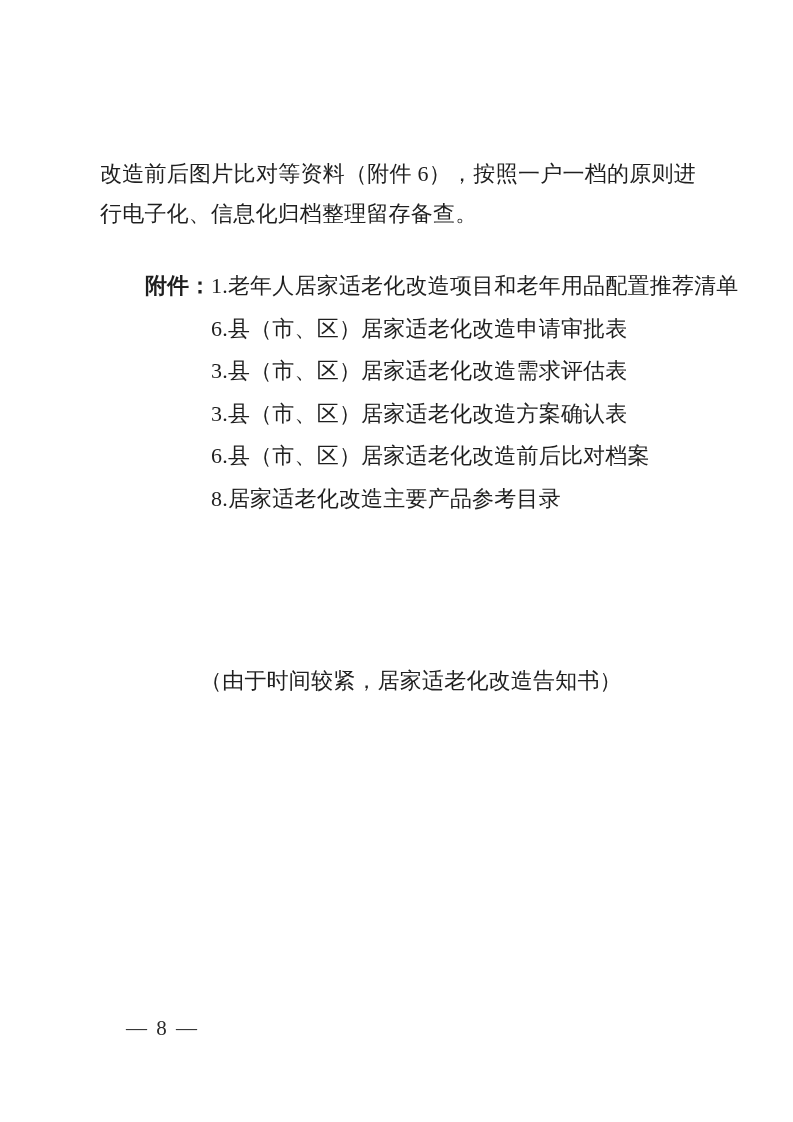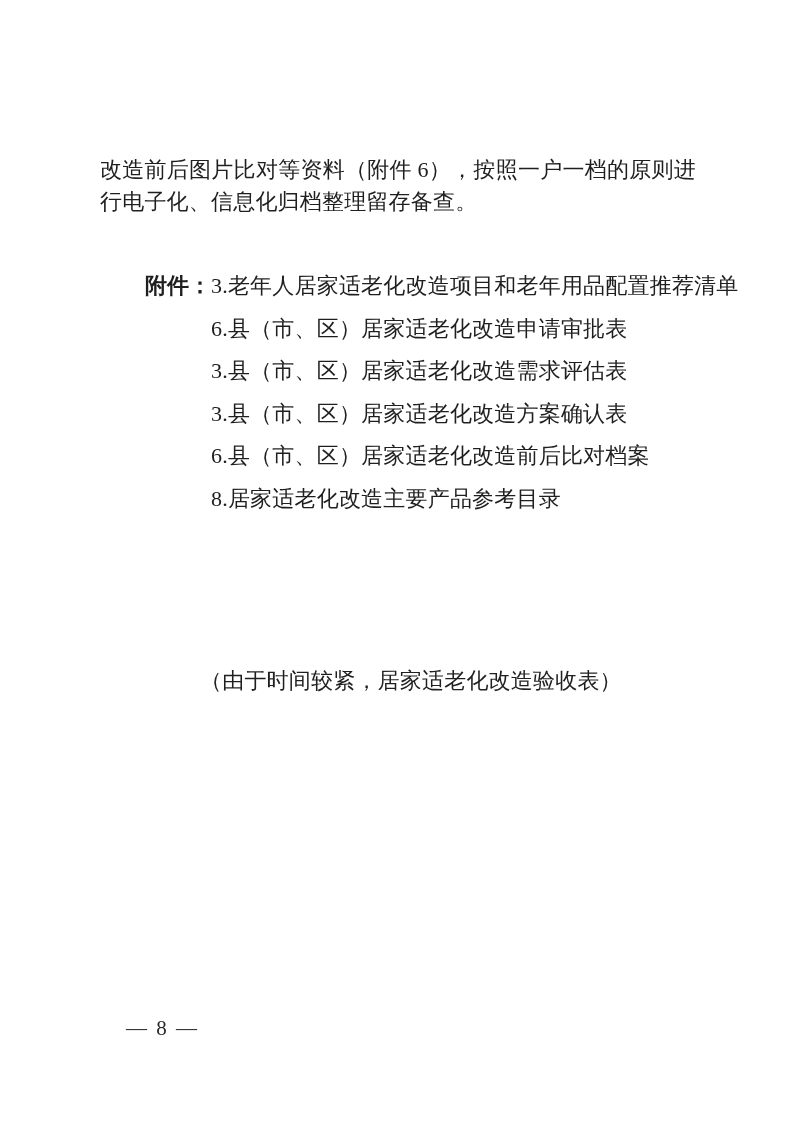--- a/index.html
+++ b/index.html
@@ -15,21 +15,21 @@
     overflow: hidden;
     font-family: "Liberation Serif", "DejaVu Serif", serif;
     color: #1f1f1f;
   }
   .body-paragraph {
     position: absolute;
     left: 100px;
     top: 132px;
     width: 596px;
     font-size: 22px;
-    line-height: 32px;
+    line-height: 40px;
     text-align: justify;
     text-justify: inter-character;
     letter-spacing: 0.2px;
   }
   .attachments {
     position: absolute;
     left: 145px;
     top: 265px;
     width: 560px;
     display: flex;
@@ -76,26 +76,26 @@
 </head>
 <body>
 
 <div class="page">
 
   <p class="body-paragraph">改造前后图片比对等资料（附件 6），按照一户一档的原则进行电子化、信息化归档整理留存备查。</p>
 
   <div class="attachments">
     <span class="attachments-label">附件：</span>
     <ul class="attachment-list">
-      <li>3.老年人居家适老化改造项目和老年用品配置推荐清单</li>
+      <li>1.老年人居家适老化改造项目和老年用品配置推荐清单</li>
       <li>6.县（市、区）居家适老化改造申请审批表</li>
       <li>3.县（市、区）居家适老化改造需求评估表</li>
       <li>3.县（市、区）居家适老化改造方案确认表</li>
       <li>6.县（市、区）居家适老化改造前后比对档案</li>
       <li>8.居家适老化改造主要产品参考目录</li>
     </ul>
   </div>
 
-  <p class="closing-note">（由于时间较紧，居家适老化改造验收表）</p>
+  <p class="closing-note">（由于时间较紧，居家适老化改造告知书）</p>
 
   <div class="page-footer">— 8 —</div>
 
 </div>
 
 </body></html>

